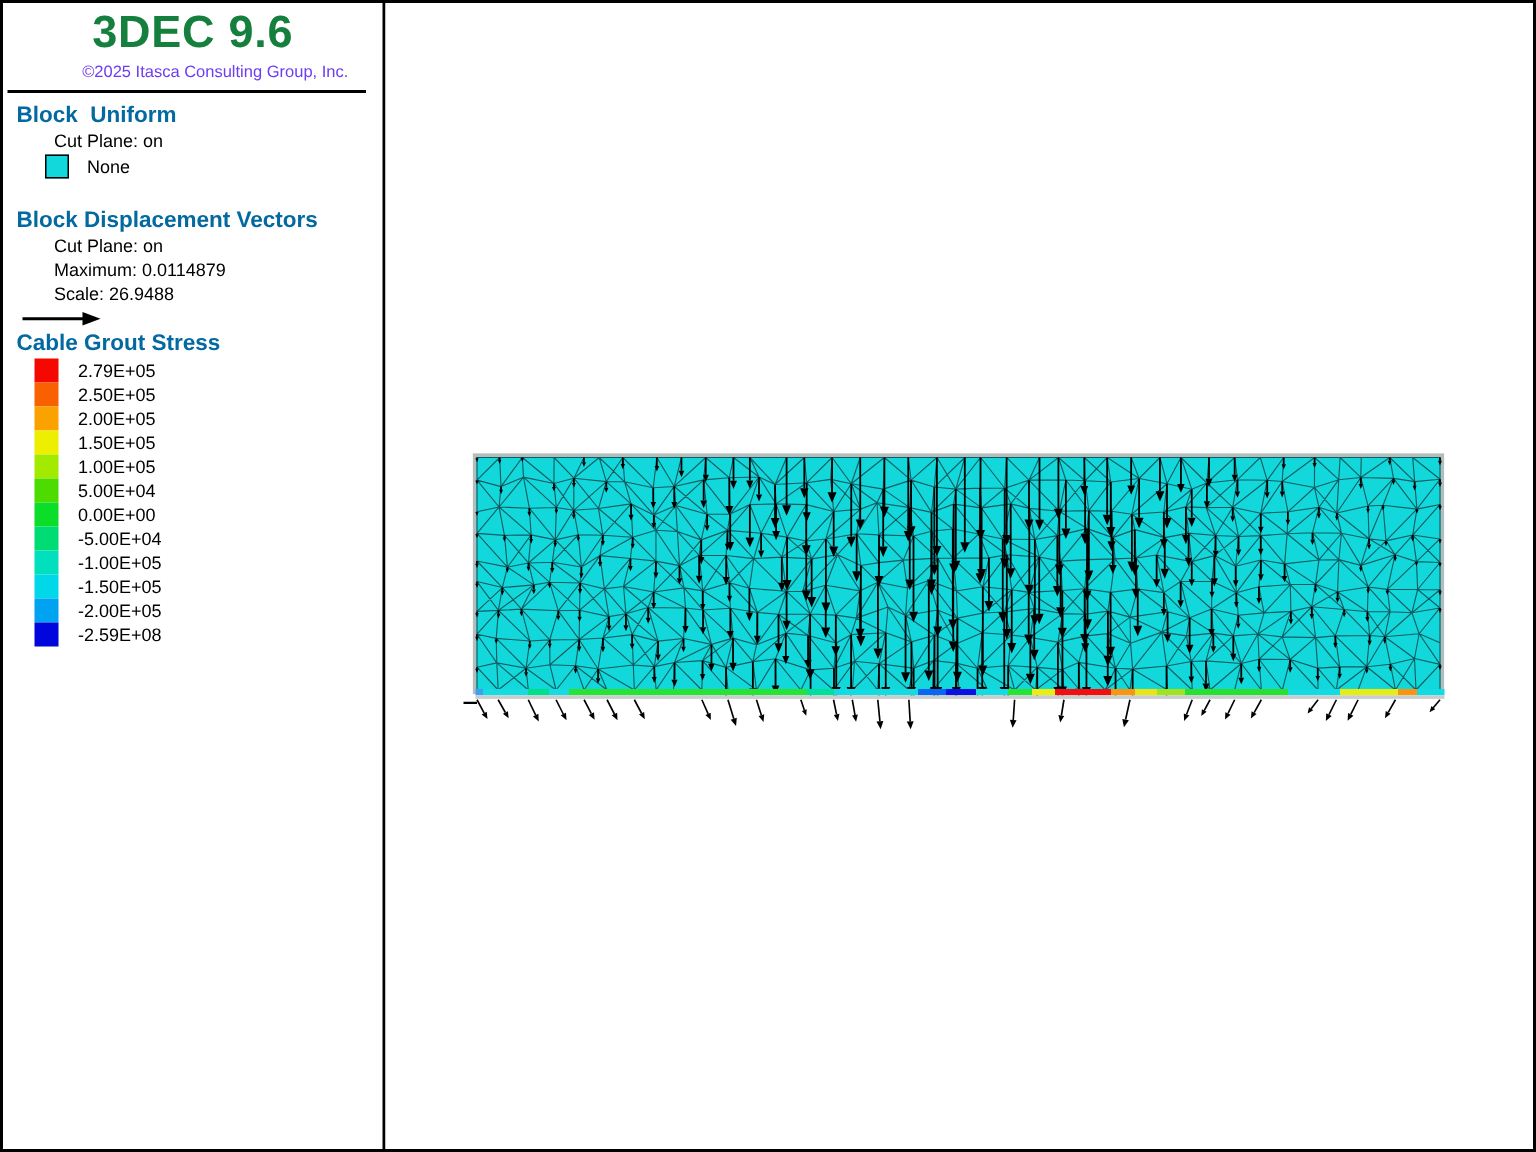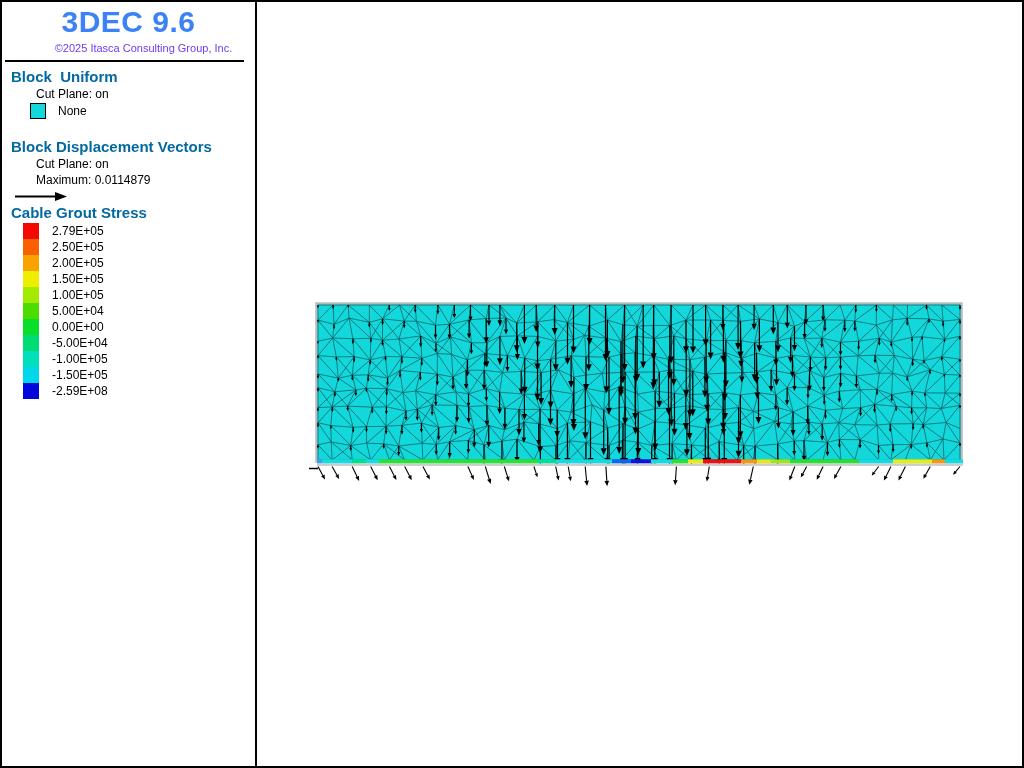--- a/index.html
+++ b/index.html
@@ -23,33 +23,34 @@
   .lsw{width:16px;height:16px;flex:0 0 16px;}
   .llb{font-size:12px;margin-left:13px;white-space:pre;}
   .main{position:absolute;left:255px;top:0;width:765px;height:764px;background:#fff;}
   #scene{display:block;}
 </style>
 </head>
 <body>
 
 <div class="window">
   <div class="sidebar">
-    <div class="title" style="color: #3b82f6;">3DEC 9.6</div>
+    <div class="title" style="color: #15803d;">3DEC 9.6</div>
     <div class="copyright" style="color: rgb(110, 60, 242);">©2025 Itasca Consulting Group, Inc.</div>
     <div class="sep"></div>
     <div class="sections">
       <div class="h1">Block  Uniform</div>
       <div class="sub">Cut Plane: on</div>
       <div class="swatchrow">
         <span class="swatch" style="background: rgb(18, 216, 220);"></span>
         <span>None</span>
       </div>
       <div class="h1">Block Displacement Vectors</div>
       <div class="sub">Cut Plane: on</div>
       <div class="sub">Maximum: 0.0114879</div>
+      <div class="sub">Scale: 26.9488</div>
       <svg class="scalearrow" width="54" height="12" viewBox="0 0 54 12">
         <line x1="1" y1="6.5" x2="42" y2="6.5" stroke="#000" stroke-width="2"></line>
         <polygon points="41,2 53,6.5 41,11" fill="#000"></polygon>
       </svg>
       <div class="h1">Cable Grout Stress</div>
       <div class="legend" id="legend">
           <div class="lrow">
             <span class="lsw" style="background: rgb(245, 8, 0);"></span>
             <span class="llb">2.79E+05</span>
           </div>
@@ -81,20 +82,24 @@
             <span class="lsw" style="background: rgb(0, 220, 116);"></span>
             <span class="llb">-5.00E+04</span>
           </div>
           <div class="lrow">
             <span class="lsw" style="background: rgb(0, 224, 188);"></span>
             <span class="llb">-1.00E+05</span>
           </div>
           <div class="lrow">
             <span class="lsw" style="background: rgb(0, 216, 234);"></span>
             <span class="llb">-1.50E+05</span>
+          </div>
+          <div class="lrow">
+            <span class="lsw" style="background: rgb(0, 162, 242);"></span>
+            <span class="llb">-2.00E+05</span>
           </div>
           <div class="lrow">
             <span class="lsw" style="background: rgb(0, 6, 220);"></span>
             <span class="llb">-2.59E+08</span>
           </div>
         </div>
     </div>
   </div>
   <div class="main">
     <svg id="scene" width="765" height="764" viewBox="0 0 765 764">

